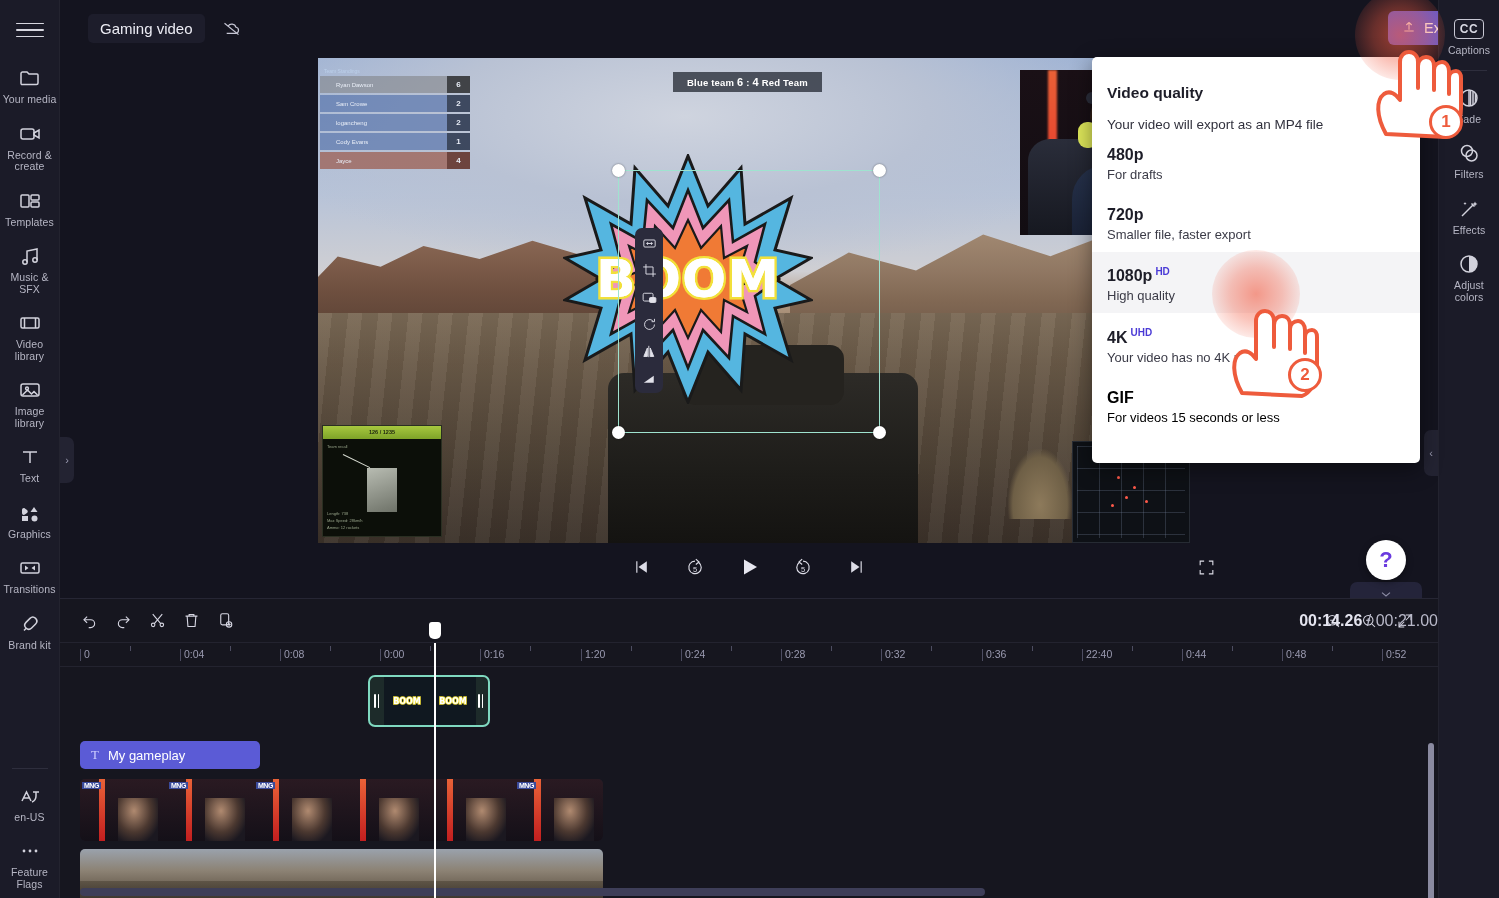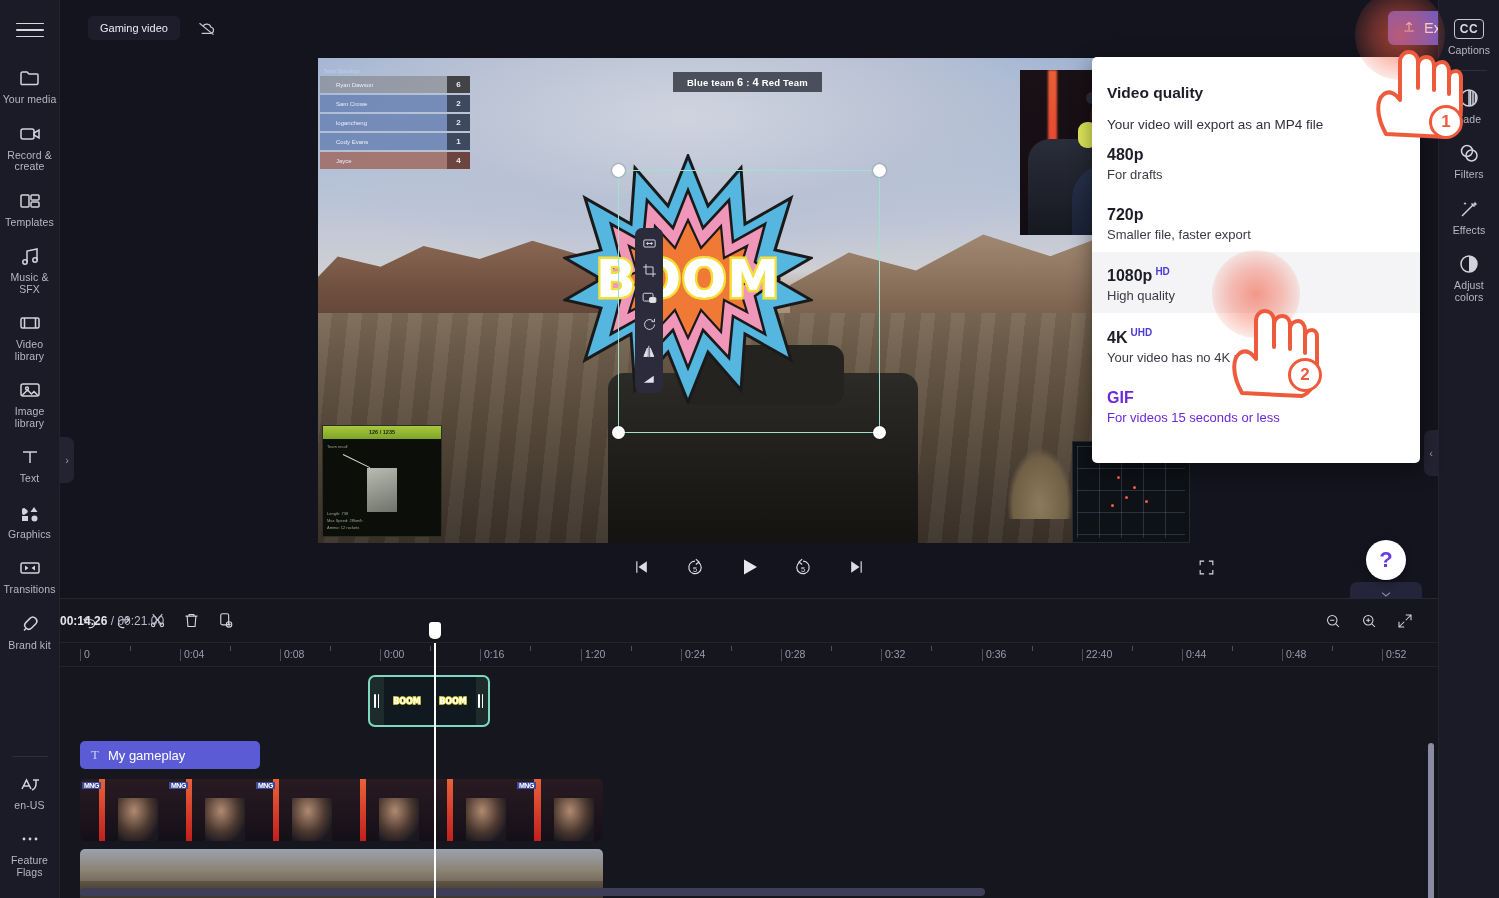--- a/index.html
+++ b/index.html
@@ -30,21 +30,21 @@
   .rail-lb { font-size: 10.5px; line-height: 11.5px; text-align: center; color: #b6b6c4; letter-spacing: .1px; }
   .rail-spacer { flex: 1; }
   .rail-div { width: 36px; height: 1px; background: #2e2e3d; margin: 6px 0; }
 
   
   .topbar {
     position: absolute; left: 60px; top: 0; right: 0; height: 56px;
     background: #14141f; display: flex; align-items: center;
   }
   .proj-title {
-    margin-left: 28px; font-size: 11px; color: #ececf4;
+    margin-left: 28px; font-size: 15px; color: #ececf4;
     padding: 6px 12px; border-radius: 5px; background: #1d1d2b; cursor: text;
   }
   .cloud-off { margin-left: 14px; width: 26px; height: 26px; display: flex;
     align-items: center; justify-content: center; cursor: pointer; }
   .topbar-right { margin-left: auto; display: flex; align-items: center; }
   .export-btn {
     display: flex; align-items: center; gap: 7px;
     background: #5b5bd6; color: #fff; border-radius: 6px;
     height: 34px; padding: 0 12px 0 13px; font-size: 14.5px; cursor: pointer;
     border: none; font-family: inherit;
@@ -217,22 +217,22 @@
     justify-content: center; cursor: pointer; }
 
   
   .timeline { position: absolute; left: 60px; right: 61px; bottom: 0; height: 300px;
     background: #16161f; border-top: 1px solid #262634; }
   .tl-toolbar { height: 44px; display: flex; align-items: center; padding: 0 14px;
     border-bottom: 1px solid #23232f; position: relative; }
   .tb-btn { width: 30px; height: 30px; margin-right: 4px; display: flex; align-items: center;
     justify-content: center; cursor: pointer; border-radius: 4px; }
   .tb-btn svg { stroke: #d6d6e2; fill: none; stroke-width: 1.4; }
-  .tb-time { position: absolute; left: 0; right: 0; text-align: left;
-    font-size: 12px; color: #e4e4ef; pointer-events: none; }
+  .tb-time { position: absolute; left: 0; right: 0; text-align: right;
+    font-size: 16px; color: #e4e4ef; pointer-events: none; }
   .tb-time .cur { font-weight: bold; }
   .tb-time .tot { color: #b8b8c8; }
   .tb-right { margin-left: auto; display: flex; align-items: center; gap: 2px; }
 
   .ruler { height: 24px; position: relative; border-bottom: 1px solid #23232f;
     background: #16161f; }
   .tick { position: absolute; top: 0; height: 24px; }
   .tick i { position: absolute; left: 0; top: 6px; width: 1px; height: 12px; background: #4d4d62; }
   .tick span { position: absolute; left: 4px; top: 5px; font-size: 10.5px; color: #9a9ab0; white-space: nowrap; }
   .tick.minor i { top: 3px; height: 5px; }
@@ -283,21 +283,21 @@
     background: #fff; border-radius: 5px; box-shadow: 0 6px 22px rgba(0,0,0,.45);
     z-index: 20; overflow: hidden; }
   .dd-title { font-size: 15.5px; font-weight: bold; color: #1d1d28; padding: 27px 15px 0; }
   .dd-sub { font-size: 13.5px; color: #31313d; padding: 15px 15px 0; }
   .dd-item { padding: 14px 15px 10px; cursor: pointer; position: relative; }
   .dd-item.sel { background: #f4f4f6; }
   .dd-item.dis { cursor: default; }
   .dd-name { font-size: 16px; font-weight: bold; color: #1d1d28; display: inline-block; }
   .dd-badge { font-size: 10px; font-weight: bold; color: #4a3ad6; vertical-align: super; margin-left: 3px; }
   .dd-desc { font-size: 13px; color: #3b3b47; margin-top: 3px; }
-  .dd-item.dis .dd-name, .dd-item.dis .dd-desc { color: #6d28d9; }
+  .dd-item.dis .dd-name, .dd-item.dis .dd-desc { color: #000000; }
 
   
   .pulse { position: absolute; border-radius: 50%; z-index: 24; pointer-events: none; }
   .pulse-1 { left: 1355px; top: -10px; width: 90px; height: 90px;
     background: radial-gradient(circle, rgba(242,90,64,.62) 0%, rgba(242,90,64,.38) 42%, rgba(242,90,64,.14) 70%, rgba(242,90,64,0) 100%); }
   .pulse-2 { left: 1212px; top: 250px; width: 88px; height: 88px;
     background: radial-gradient(circle, rgba(242,90,64,.60) 0%, rgba(242,90,64,.36) 42%, rgba(242,90,64,.13) 70%, rgba(242,90,64,0) 100%); }
   .hand { position: absolute; z-index: 26; }
   .hand svg { overflow: visible; }
   .step-badge { position: absolute; z-index: 27; width: 34px; height: 34px; border-radius: 50%;
@@ -413,21 +413,21 @@
     <div class="rail-spacer"></div>
     <div class="rail-div"></div>
     <div class="rail-item">
       <span class="rail-ico">
           <svg viewBox="0 0 24 24" width="24" height="24">
             <path d="M4 17l4.5-9 4.5 9M6 14h5.5M15 8h6M18 8v4c0 3-1.6 5-4 6"></path>
           </svg>
         </span>
       <span class="rail-lb">en-US</span>
     </div>
-    <div class="rail-item" style="padding-bottom:20px">
+    <div class="rail-item" style="padding-bottom:8px">
       <span class="rail-ico">
           <svg viewBox="0 0 24 24" width="24" height="24">
             <circle cx="6" cy="12" r="1.4" fill="#d2d2dc" stroke="none"></circle>
             <circle cx="12" cy="12" r="1.4" fill="#d2d2dc" stroke="none"></circle>
             <circle cx="18" cy="12" r="1.4" fill="#d2d2dc" stroke="none"></circle>
           </svg>
         </span>
       <span class="rail-lb">Feature Flags</span>
     </div>
   </div>

